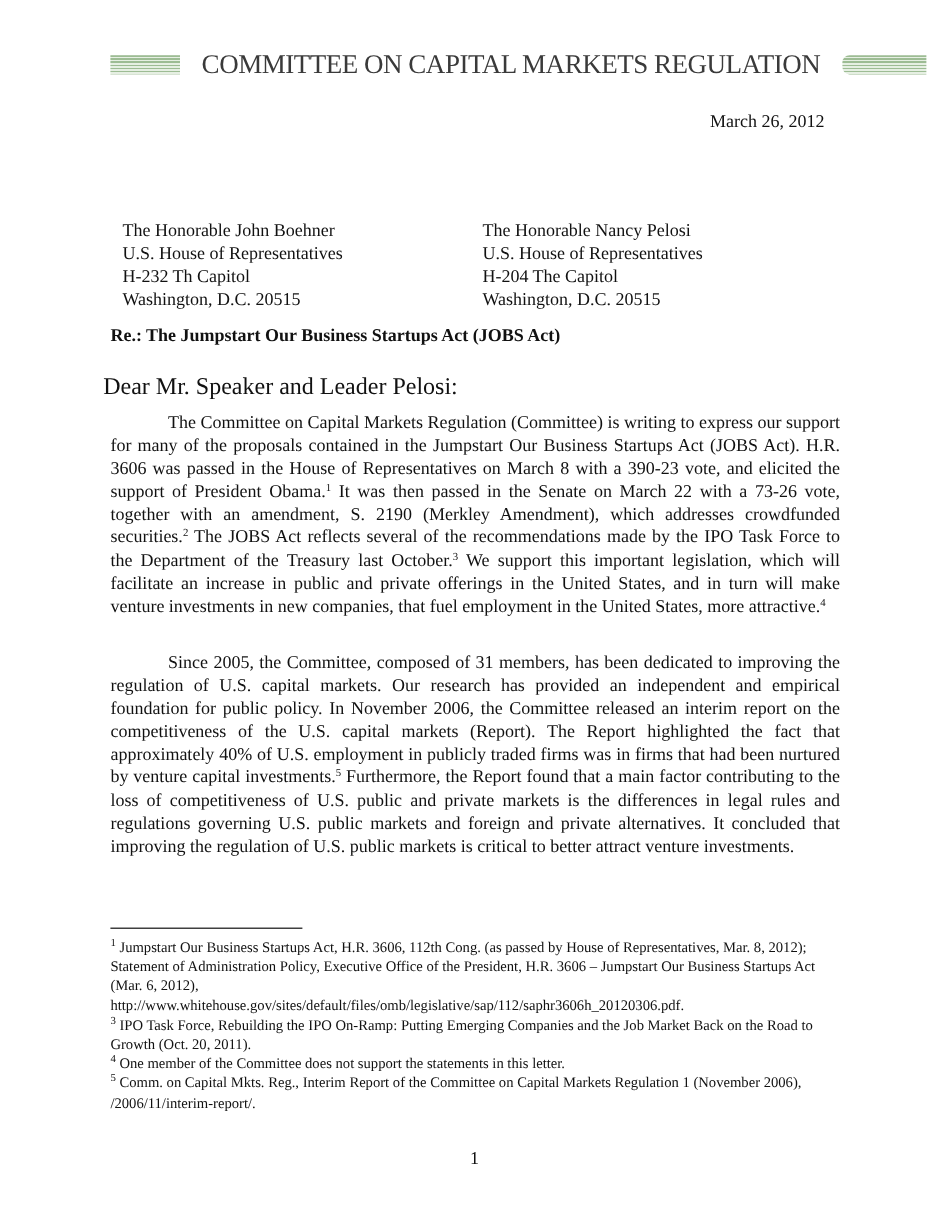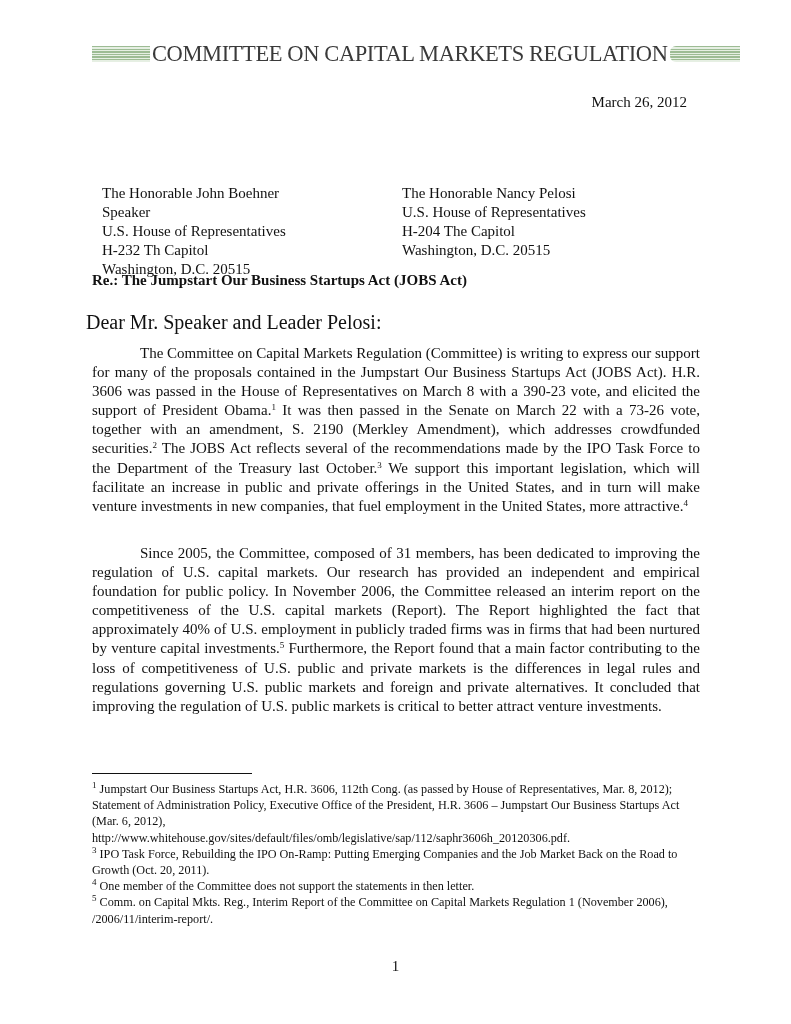--- a/index.html
+++ b/index.html
@@ -5,21 +5,21 @@
   html, body { margin: 0; padding: 0; background: #ffffff; }
   body { width: 791px; height: 1024px; position: relative; overflow: hidden;
          font-family: "Liberation Serif", serif; color: #111; }
   .letterhead { position: absolute; top: 40px; left: 92px; width: 622px; height: 28px;
                 display: flex; align-items: center; }
   .bars { height: 16px; flex: 0 0 auto;
           background: repeating-linear-gradient(to bottom, #9dbc94 0px, #9dbc94 1.3px, #e6efe3 1.3px, #e6efe3 2.6px); }
   .bars.left { width: 58px; border-radius: 0 0 0 0; }
   .bars.right { width: 70px; border-radius: 6px 0 0 6px; }
   .lh-title { font-family: "Liberation Serif", serif; font-size: 22.5px; color: #3a3a3a;
-              letter-spacing: -0.4px; white-space: nowrap; padding: 0 2px; }
+              letter-spacing: -0.4px; white-space: nowrap; padding: 0 18px; }
   .date { position: absolute; top: 94px; right: 104px; font-size: 15px; }
   .addr { position: absolute; top: 148px; font-size: 15px; line-height: 19px; margin-top: 36px; }
   .addr.left { left: 102px; }
   .addr.right { left: 402px; }
   .addr div { white-space: nowrap; }
   .re { position: absolute; top: 272px; left: 92px; font-size: 15px; font-weight: bold; }
   .salutation { position: absolute; top: 311px; left: 86px; font-size: 20px; }
   .para { position: absolute; left: 92px; width: 608px; font-size: 15px; line-height: 19.1px;
           text-align: justify; }
   .para p { margin: 0; text-indent: 48px; }
@@ -38,21 +38,20 @@
 <div class="letterhead">
   <div class="bars left"></div>
   <div class="lh-title">COMMITTEE ON CAPITAL MARKETS REGULATION</div>
   <div class="bars right"></div>
 </div>
 
 <div class="date">March 26, 2012</div>
 
 <div class="addr left">
   <div>The Honorable John Boehner</div>
-  <div>Speaker</div>
   <div>U.S. House of Representatives</div>
   <div>H-232 Th Capitol</div>
   <div>Washington, D.C. 20515</div>
 </div>
 
 <div class="addr right">
   <div>The Honorable Nancy Pelosi</div>
   <div>U.S. House of Representatives</div>
   <div>H-204 The Capitol</div>
   <div>Washington, D.C. 20515</div>
@@ -68,17 +67,17 @@
 
 <div class="para p2">
   <p><span>Since 2005, the Committee, composed of 31 members, has been dedicated to improving the regulation of U.S. capital markets. Our research has provided an independent and empirical foundation for public policy. In November 2006, the Committee released an interim report on the competitiveness of the U.S. capital markets (Report). The Report highlighted the fact that approximately 40% of U.S. employment in publicly traded firms was in firms that had been nurtured by venture capital investments.</span><sup>5</sup><span> Furthermore, the Report found that a main factor contributing to the loss of competitiveness of U.S. public and private markets is the differences in legal rules and regulations governing U.S. public markets and foreign and private alternatives. It concluded that improving the regulation of U.S. public markets is critical to better attract venture investments.</span></p>
 </div>
 
 <div class="fn-rule"></div>
 
 <div class="footnotes">
   <div><sup>1</sup><span> Jumpstart Our Business Startups Act, H.R. 3606, 112th Cong. (as passed by House of Representatives, Mar. 8, 2012); Statement of Administration Policy, Executive Office of the President, H.R. 3606 – Jumpstart Our Business Startups Act (Mar. 6, 2012),</span><br><span class="fn-url">http://www.whitehouse.gov/sites/default/files/omb/legislative/sap/112/saphr3606h_20120306.pdf.</span></div>
   <div><sup>3</sup><span> IPO Task Force, Rebuilding the IPO On-Ramp: Putting Emerging Companies and the Job Market Back on the Road to Growth (Oct. 20, 2011).</span></div>
-  <div><sup>4</sup><span> One member of the Committee does not support the statements in then letter.</span></div>
+  <div><sup>4</sup><span> One member of the Committee does not support the statements in this letter.</span></div>
   <div><sup>5</sup><span> Comm. on Capital Mkts. Reg., Interim Report of the Committee on Capital Markets Regulation 1 (November 2006), /2006/11/interim-report/.</span></div>
 </div>
 
 <div class="page-num">1</div>
 
 </body></html>

